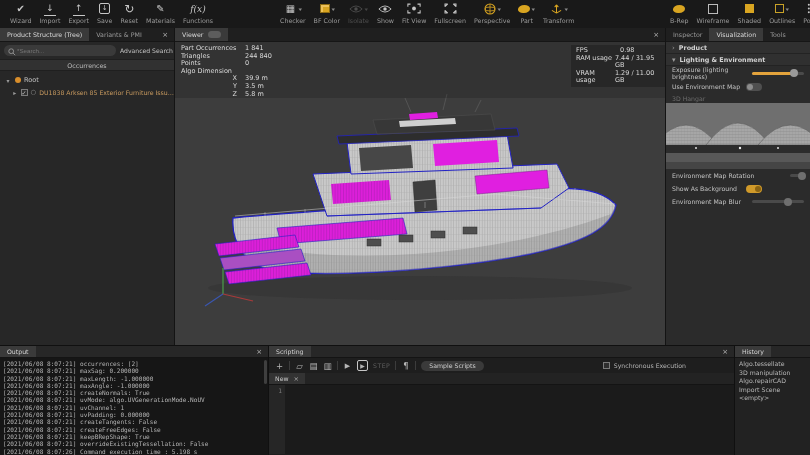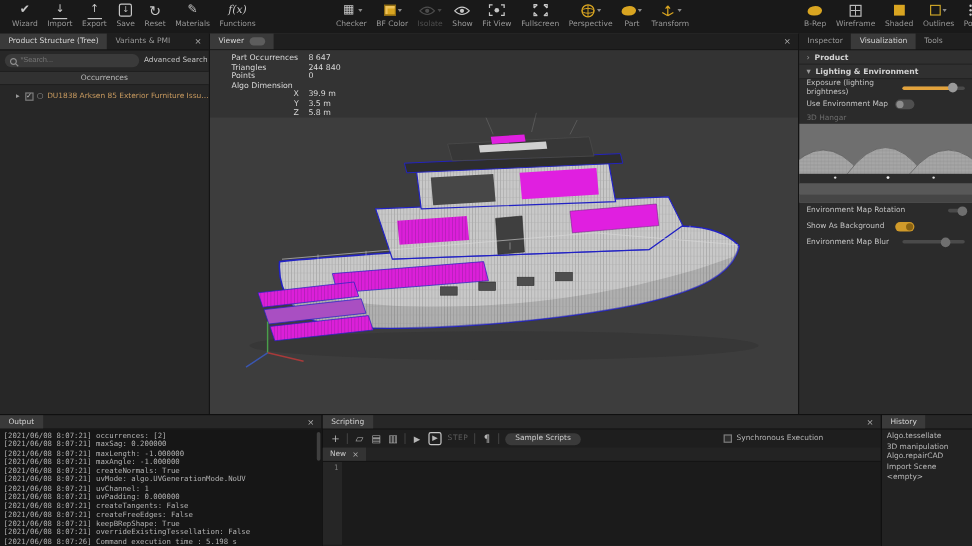--- a/index.html
+++ b/index.html
@@ -60,21 +60,21 @@
   .dot { width:6px; height:6px; border-radius:50%; background:#d98e2b; }
   .cb { width:7px; height:7px; border:1px solid #7b7b7b; background:#2e2e2e; font-size:6px;
     line-height:6px; text-align:center; color:#c5c5c5; }
   .ocircle { color:#9a9a9a; font-size:6.5px; }
   .nodetext { color:#c89a5f; font-size:6.2px; overflow:hidden; text-overflow:ellipsis; }
 
   
   #viewer { position:absolute; left:175px; top:28px; width:490px; height:317px; background:#3d3d3d; }
   .scene { position:relative; width:490px; height:303px; overflow:hidden; background:#3d3d3d; }
   .topband { position:absolute; left:0; top:0; width:100%; height:56px; background:rgba(0,0,0,.16); }
-  .stats { position:absolute; left:18px; top:3px; font-size:6.5px; color:#dadada; line-height:7.6px; }
+  .stats { position:absolute; left:6px; top:3px; font-size:6.5px; color:#dadada; line-height:7.6px; }
   .srow { display:flex; }
   .srow .sl { width:58px; }
   .srow.indent .sl { text-align:right; padding-right:2px; }
   .srow .sv { margin-left:6px; }
   .perf { position:absolute; left:396px; top:3px; font-size:6.5px; color:#dadada; line-height:7.6px;
     background:rgba(0,0,0,.22); padding:2px 5px; }
   .prow { display:flex; }
   .prow .sl { width:44px; }
 
   
@@ -319,20 +319,25 @@
         <svg width="8" height="8" viewBox="0 0 10 10">
             <circle cx="4" cy="4" r="3" fill="none" stroke="#8f8f8f" stroke-width="1.2"></circle>
             <path d="M6.2 6.2 9 9" stroke="#8f8f8f" stroke-width="1.2"></path>
           </svg>
       </span>
       <input class="searchbox" placeholder="*Search..." style="">
       <span class="advsearch">Advanced Search</span>
     </div>
     <div class="occbar">Occurrences</div>
     <div class="tree">
+      <div class="trow" style="padding-left:4px">
+        <span class="arrow">▾</span>
+        <span class="dot"></span>
+        <span>Root</span>
+      </div>
       <div class="trow" style="padding-left:12px">
         <span class="arrow">▸</span>
         <span class="cb">✓</span>
         <span class="ocircle">○</span>
         <span class="nodetext">DU1838 Arksen 85 Exterior Furniture Issue 1 30-04-2021.3dm</span>
       </div>
     </div>
   </div>
 
   <div id="viewer">
@@ -401,21 +406,21 @@
         <g transform="translate(48,252)">
           <path d="M0 0V-26" stroke="#4a9e4a" stroke-width="1.2"></path>
           <path d="M0 0L30 7" stroke="#a83a3a" stroke-width="1.2"></path>
           <path d="M0 0L-18 12" stroke="#3a56b0" stroke-width="1.2"></path>
         </g>
       </svg>
       <div class="topband"></div>
       <div class="stats">
         <div class="srow">
             <span class="sl">Part Occurrences</span>
-            <span class="sv">8 647</span>
+            <span class="sv">1 841</span>
           </div>
         <div class="srow">
             <span class="sl">Triangles</span>
             <span class="sv">244 840</span>
           </div>
         <div class="srow">
             <span class="sl">Points</span>
             <span class="sv">0</span>
           </div>
         <div class="srow">
@@ -426,20 +431,34 @@
             <span class="sl">X</span>
             <span class="sv">39.9 m</span>
           </div>
         <div class="srow indent">
             <span class="sl">Y</span>
             <span class="sv">3.5 m</span>
           </div>
         <div class="srow indent">
             <span class="sl">Z</span>
             <span class="sv">5.8 m</span>
+          </div>
+      </div>
+      <div class="perf">
+        <div class="prow">
+            <span class="sl">FPS</span>
+            <span class="sv">0.98</span>
+          </div>
+        <div class="prow">
+            <span class="sl">RAM usage</span>
+            <span class="sv">7.44 / 31.95 GB</span>
+          </div>
+        <div class="prow">
+            <span class="sl">VRAM usage</span>
+            <span class="sv">1.29 / 11.00 GB</span>
           </div>
       </div>
     </div>
   </div>
 
   <div id="rightpanel">
     <div class="ptabs">
       <div class="ptab">Inspector</div>
       <div class="ptab active">Visualization</div>
       <div class="ptab">Tools</div>

